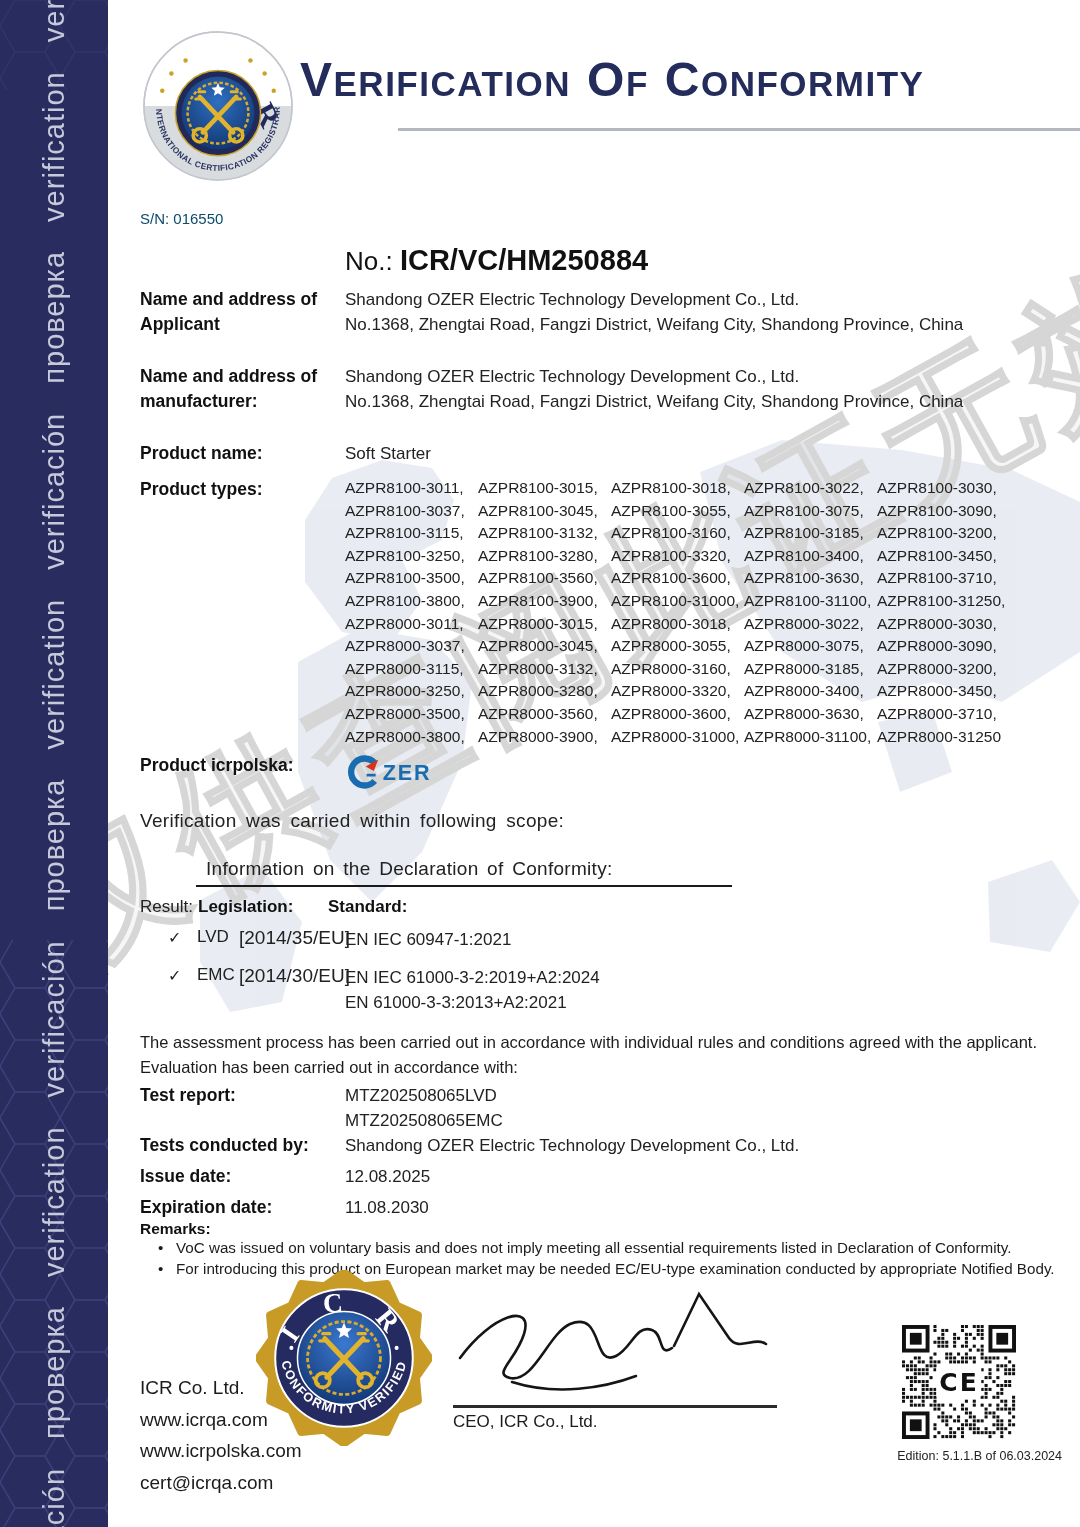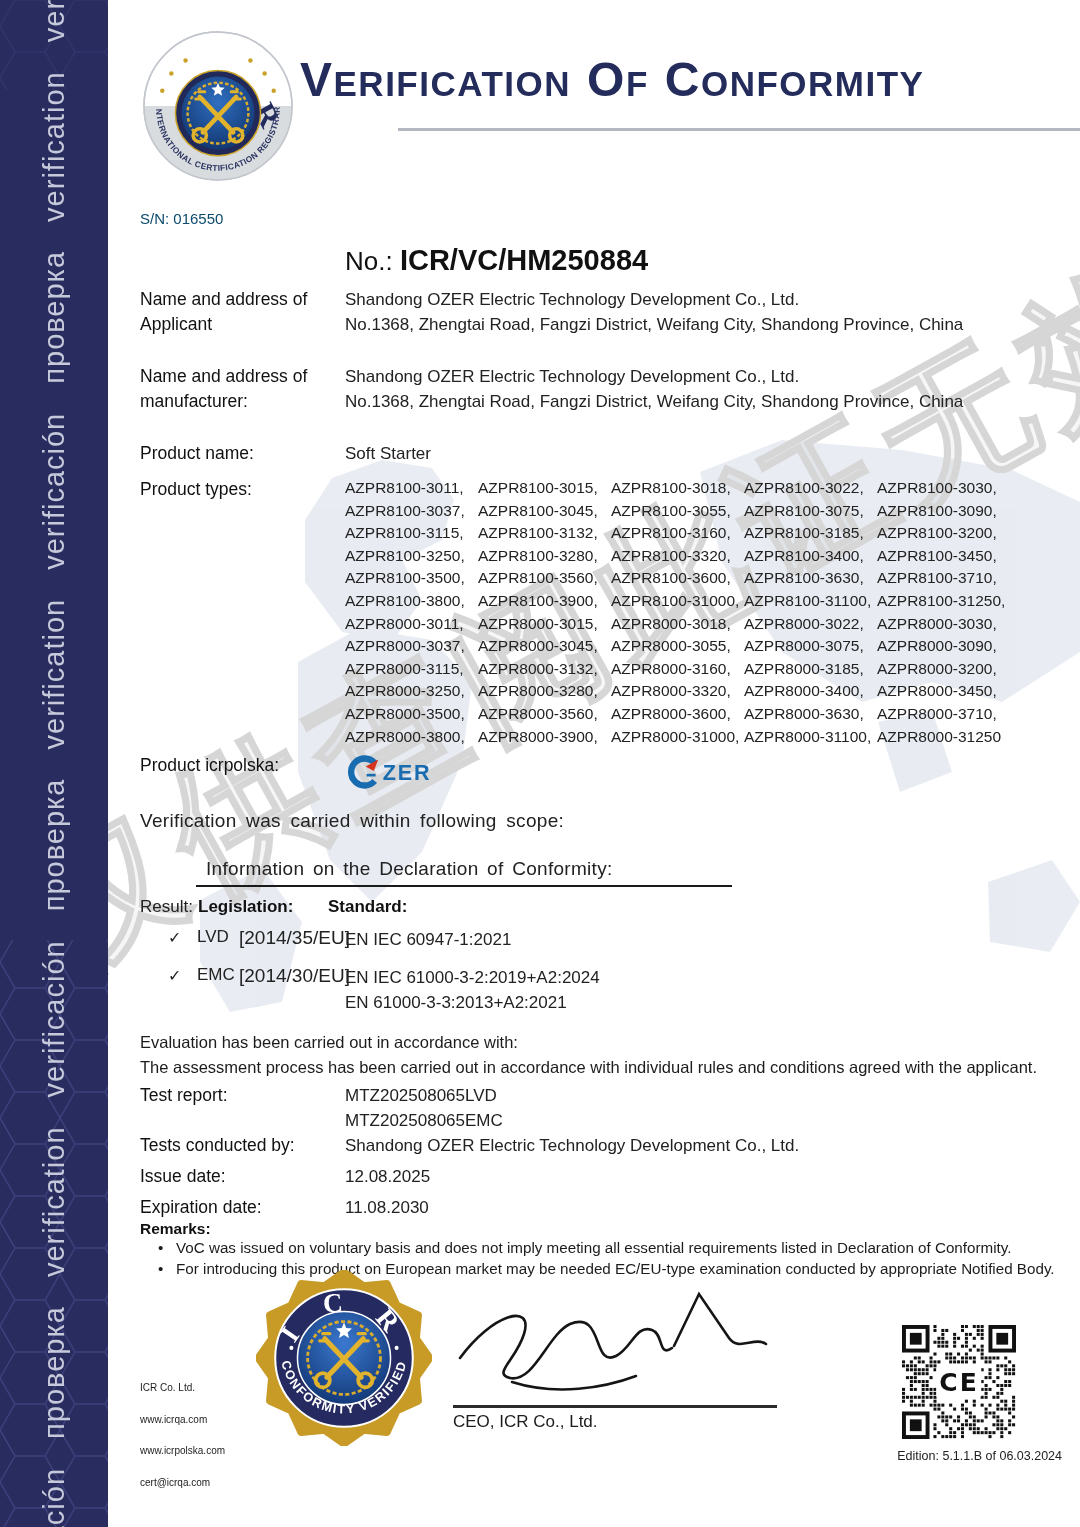--- a/index.html
+++ b/index.html
@@ -26,21 +26,21 @@
   .title { position:absolute; left:300px; top:52px; color:#242c5c; font-weight:600; letter-spacing:1.5px; white-space:nowrap; }
   .title .tw { font-size:35px; margin-right:16px; }
   .title .tf { font-size:48px; }
   .title-rule { position:absolute; left:398px; top:128px; width:682px; height:3px; background:#b3b8c0; }
   .sn { position:absolute; left:140px; top:210px; font-size:15px; color:#0c4a6e;text-align:right; }
   .no-line { position:absolute; left:345px; top:214px; font-size:26px; color:#111;margin-top:30px; }
   .no-line .no-val { font-size:29px; font-weight:bold; }
 
   
   .row { position:absolute; left:140px; width:930px; }
-  .lbl { position:absolute; left:0; top:0; width:200px; font-weight:normal; font-size:17.5px; color:#111; line-height:25px; }
+  .lbl { position:absolute; left:0; top:0; width:200px; font-weight:bold; font-size:17.5px; color:#111; line-height:25px; }
   .val { margin-left:205px; font-size:17px; color:#222; line-height:25px; }
 
   .types-grid { margin-left:205px; }
   .type-row { display:grid; grid-template-columns:repeat(5,133px); justify-content:start; font-size:15.5px; line-height:22.6px; color:#222; }
 
   .ozer { position:absolute; left:345px; top:750px; }
 
   .scope { position:absolute; left:140px; top:810px; font-size:19px; color:#222; word-spacing:4px; letter-spacing:0.3px; }
 
   .doc-head { position:absolute; left:196px; top:858px; width:536px; padding:0 0 5px 10px;
@@ -58,21 +58,21 @@
   .t-stds { display:block; padding-left:205px; font-size:17px; color:#222; }
   .t-stds .std { display:block; line-height:25px; }
 
   .assessment { position:absolute; left:140px; top:1030px; width:935px; font-size:16.5px; line-height:24.5px; color:#1c1c1c; }
 
   .remarks { position:absolute; left:140px; top:1220px; width:935px; }
   .remarks .r-lbl { font-weight:bold; font-size:15.5px; color:#111; }
   .bullet { display:flex; font-size:15.2px; line-height:20.5px; color:#1c1c1c; }
   .bullet .dot { width:18px; margin-left:18px; flex:none; }
 
-  .contacts { position:absolute; left:140px; top:1372px; font-size:10px; line-height:31.5px; color:#1c1c1c; }
+  .contacts { position:absolute; left:140px; top:1372px; font-size:19px; line-height:31.5px; color:#1c1c1c; }
 
   .badge { position:absolute; left:256px; top:1270px; }
   .sig { position:absolute; left:452px; top:1286px; }
   .sig-line { position:absolute; left:453px; top:1405px; width:324px; height:2.5px; background:#2b2b2b; }
   .ceo { position:absolute; left:453px; top:1412px; width:324px; text-align:left; font-size:17px; color:#1c1c1c; }
 
   .qr-wrap { position:absolute; left:902px; top:1325px; width:114px; height:114px; }
   .qr-wrap svg { width:114px; height:114px; }
   .ce-overlay { position:absolute; left:50%; top:50%; transform:translate(-50%,-50%); background:#fff;
                 padding:0 3px; font-size:25px; font-weight:600; letter-spacing:2px; color:#111;
@@ -331,22 +331,22 @@
             <span class="t-dir">[2014/30/EU]</span>
             <span class="t-stds">
               <span class="std">EN IEC 61000-3-2:2019+A2:2024</span>
               <span class="std">EN 61000-3-3:2013+A2:2021</span>
             </span>
           </div>
         </div>
     </div>
 
     <div class="assessment">
+      <div>The assessment process has been carried out in accordance with individual rules and conditions agreed with the applicant.</div>
       <div>Evaluation has been carried out in accordance with:</div>
-      <div>The assessment process has been carried out in accordance with individual rules and conditions agreed with the applicant.</div>
     </div>
 
     <div class="row" style="top:1083px;">
       <div class="lbl">Test report:</div>
       <div class="val">
 
       <div>MTZ202508065LVD</div>
           <div>MTZ202508065EMC</div>
         </div>
     </div>

